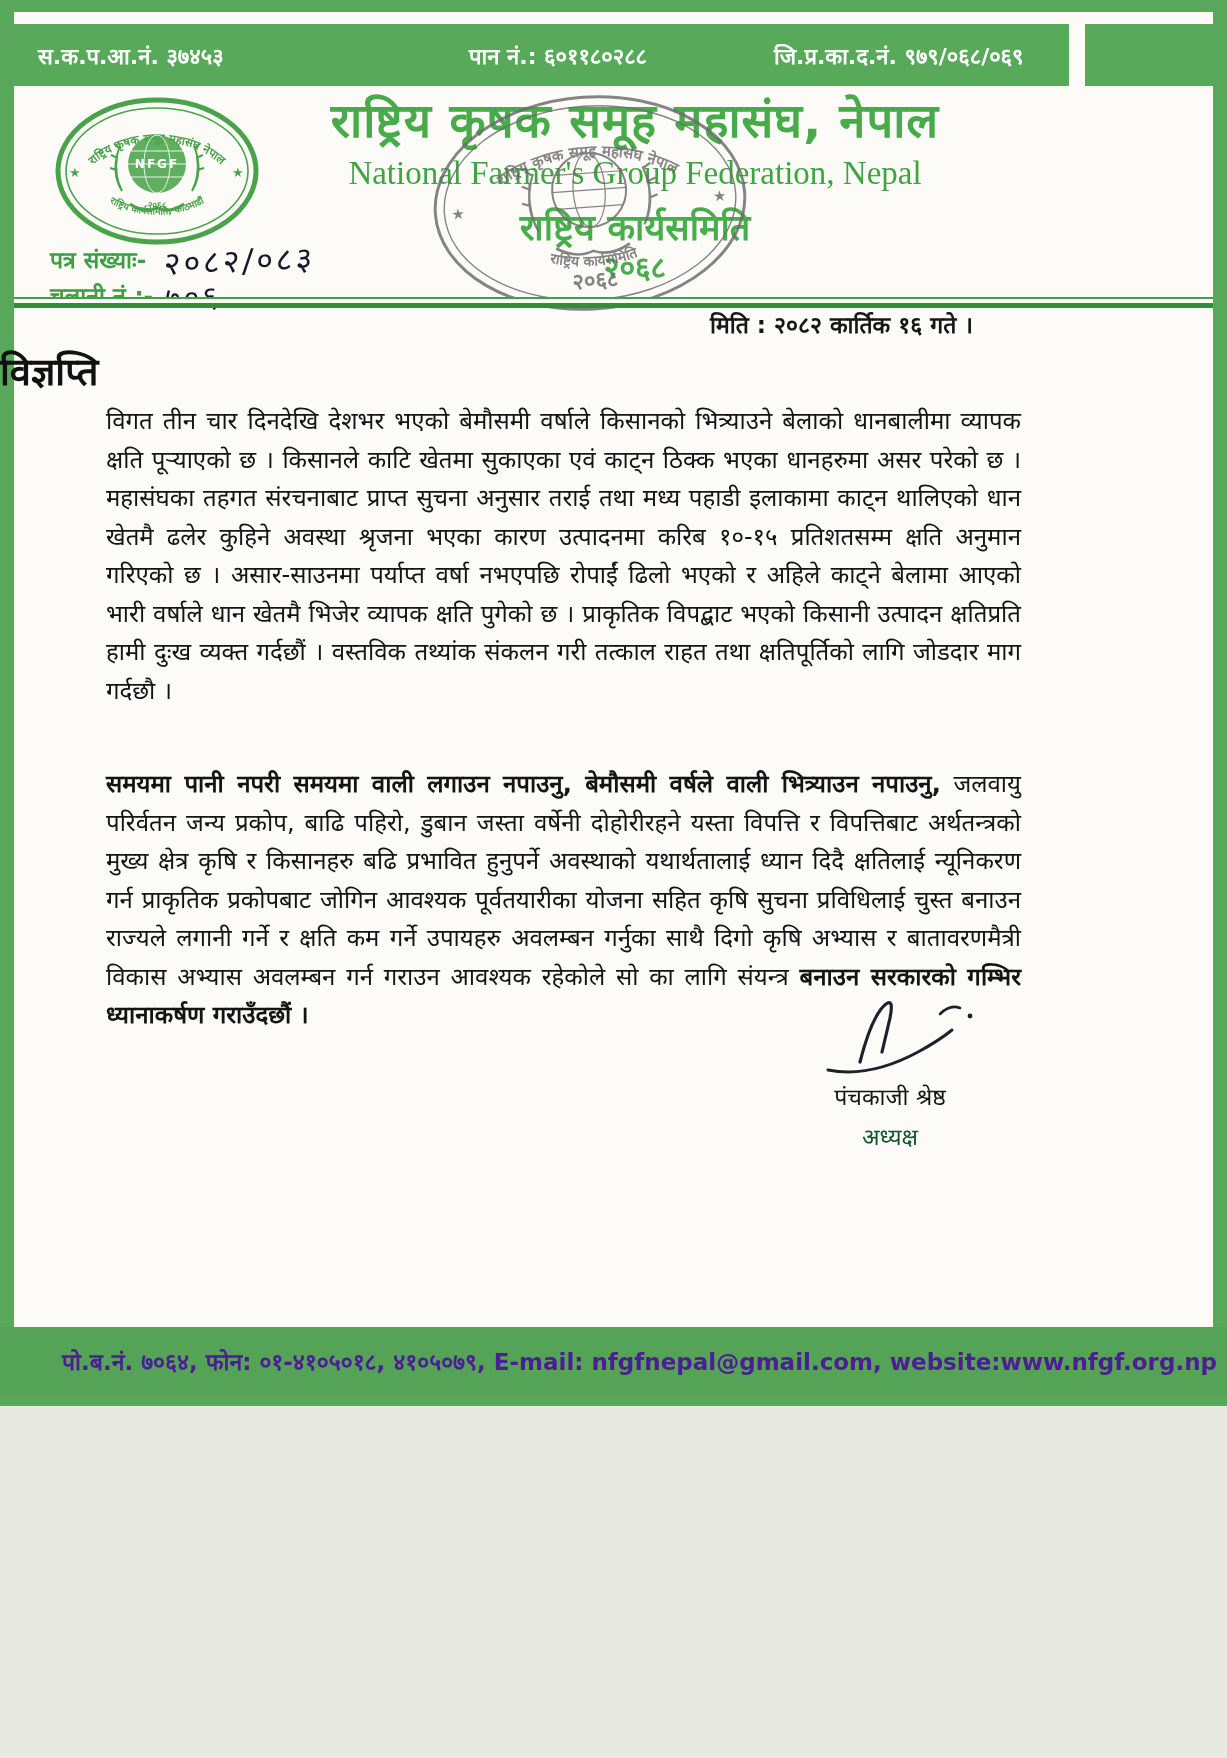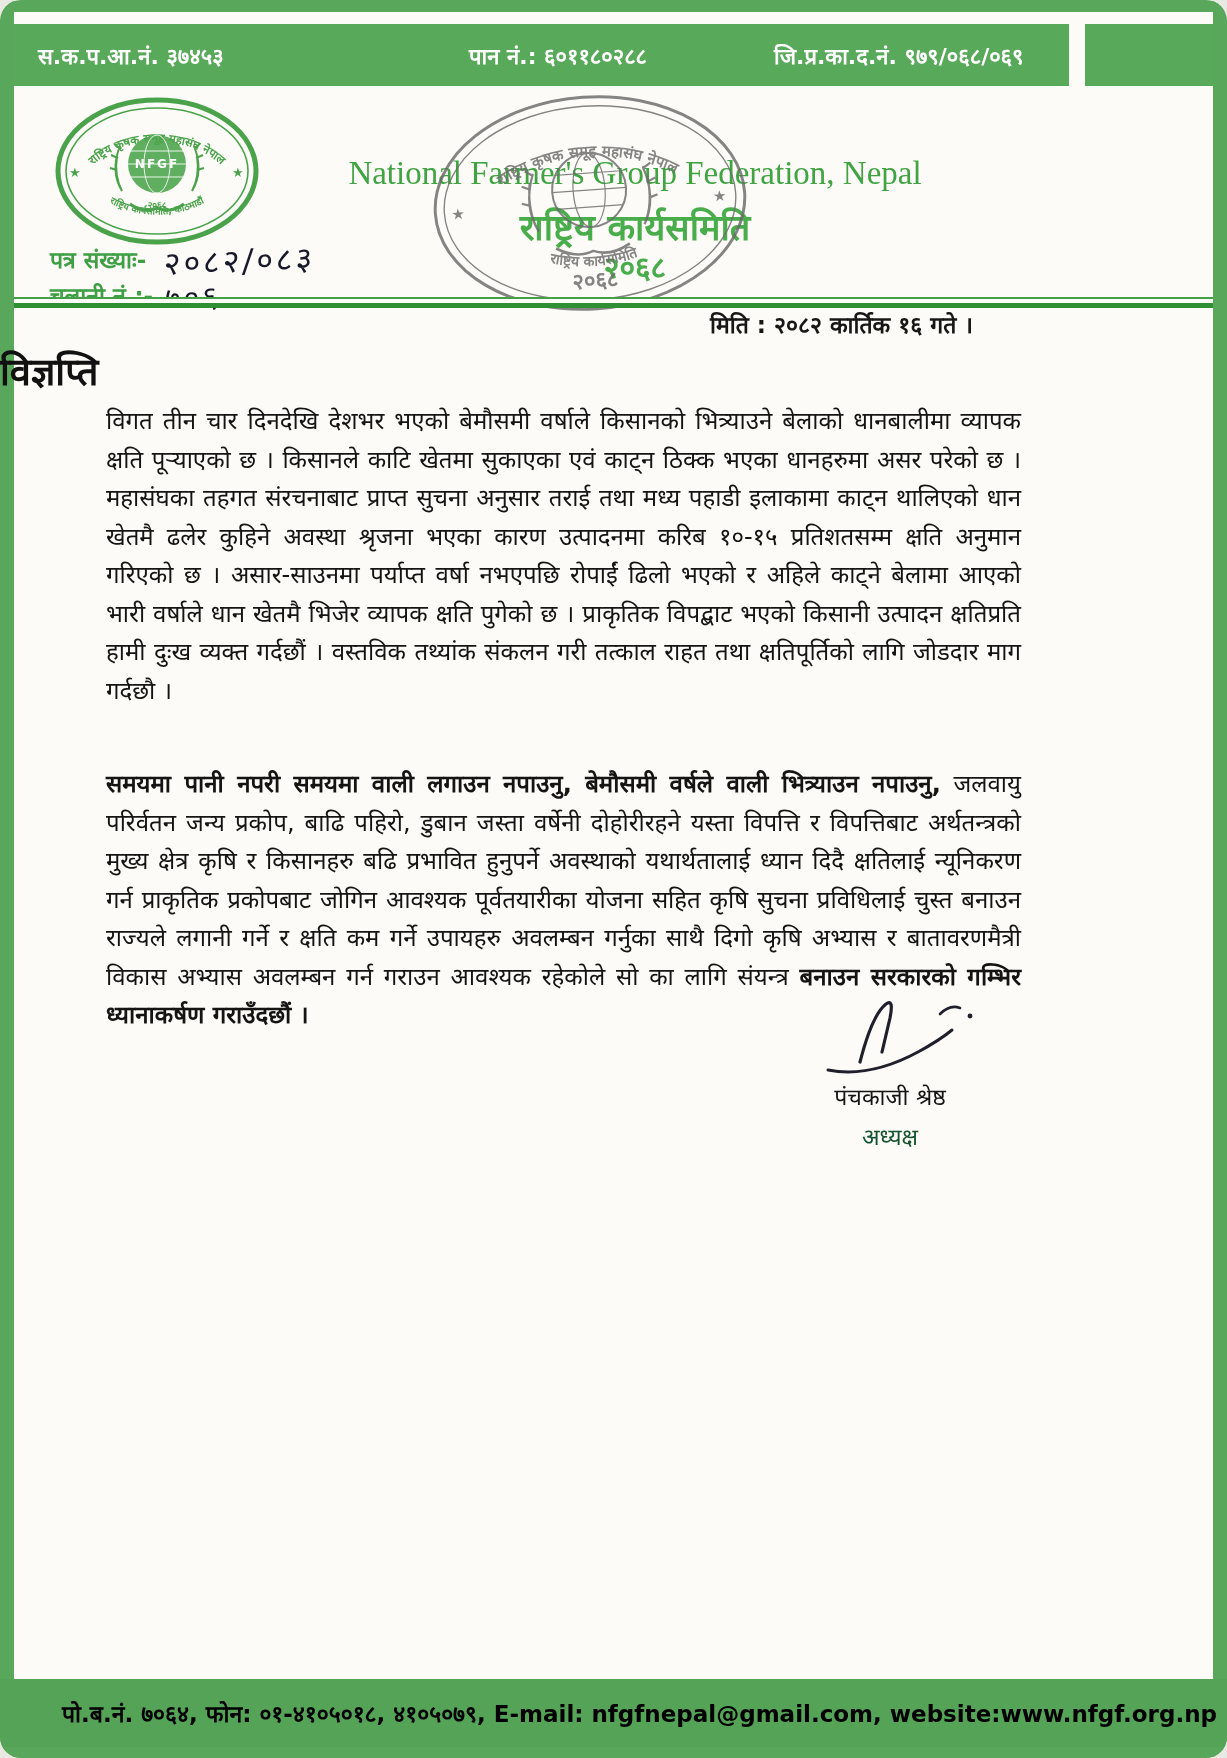--- a/index.html
+++ b/index.html
@@ -3,22 +3,22 @@
 <meta charset="utf-8">
 <style>
   html,body{margin:0;padding:0;}
   body{
     width:1227px;height:1758px;
     background:#e9e9e4;
     font-family:"DejaVu Sans",sans-serif;
     -webkit-font-smoothing:antialiased;
   }
   .page{
-    position:relative;width:1227px;height:1758px;
-    background:#fcfbf7;overflow:hidden;border-radius:21px;
+    position:relative;width:1227px;height:1406px;
+    background:#fcfbf7;overflow:hidden;
   }
   
   .frame-left,.frame-right,.frame-top,.frame-bottom{position:absolute;background:#58a75a;}
   .frame-left{left:0;top:0;width:14px;height:1758px;}
   .frame-right{right:0;top:0;width:14px;height:1758px;}
   .frame-top{left:0;top:0;width:1227px;height:12px;}
   .frame-bottom{left:0;bottom:0;width:1227px;height:12px;}
 
   
   .top-band{
@@ -91,21 +91,21 @@
 
   
   .sig-block{position:absolute;left:770px;top:990px;width:240px;text-align:center;}
   .sig-scribble{display:block;margin:0 auto;}
   .sig-name{font-size:23px;color:#151515;margin-top:0;}
   .sig-title{font-size:23px;color:#14532d;margin-top:8px;}
 
   
   .footer-band{
     position:absolute;left:0;bottom:11px;width:1227px;height:68px;
-    background:#54a356;color:#000000;font-weight:bold;font-size:23px;
+    background:#54a356;color:#4c1d95;font-weight:bold;font-size:23px;
     display:flex;align-items:center;padding-left:62px;box-sizing:border-box;
   }
 </style>
 </head>
 <body>
 
 <div class="page">
 
   <div class="frame-left"></div>
   <div class="frame-right"></div>
@@ -144,20 +144,21 @@
       <line x1="76" y1="68" x2="134" y2="68" stroke="#eaf5ea" stroke-width="1"></line>
       <line x1="79" y1="55" x2="131" y2="55" stroke="#eaf5ea" stroke-width="1"></line>
       <line x1="79" y1="81" x2="131" y2="81" stroke="#eaf5ea" stroke-width="1"></line>
       <text x="105" y="72" font-size="12" font-weight="bold" fill="#ffffff" text-anchor="middle" letter-spacing="2">NFGF</text>
 
       <path d="M 78,108 Q 92,118 105,112 Q 118,118 132,108" fill="none" stroke="#4aa34a" stroke-width="3"></path>
       <text x="105" y="112" font-size="9" font-weight="bold" fill="#4aa34a" text-anchor="middle">२०६८</text>
     </svg>
   </div>
 
+  <div class="org-nepali">राष्ट्रिय कृषक समूह महासंघ, नेपाल</div>
   <div class="org-english">National Farmer's Group Federation, Nepal</div>
   <div class="committee-line">राष्ट्रिय कार्यसमिति</div>
   <div class="committee-year">२०६८</div>
 
   <div class="stamp-wrap">
     <svg width="330" height="230" viewBox="0 0 330 230">
       <ellipse cx="165" cy="115" rx="155" ry="106" fill="none" stroke="#6b6b6b" stroke-width="3"></ellipse>
       <ellipse cx="165" cy="115" rx="146" ry="97" fill="none" stroke="#6b6b6b" stroke-width="1.4"></ellipse>
       <defs>
         <path id="stampTop" d="M 40,135 A 130,92 0 0 1 290,135" fill="none"></path>

